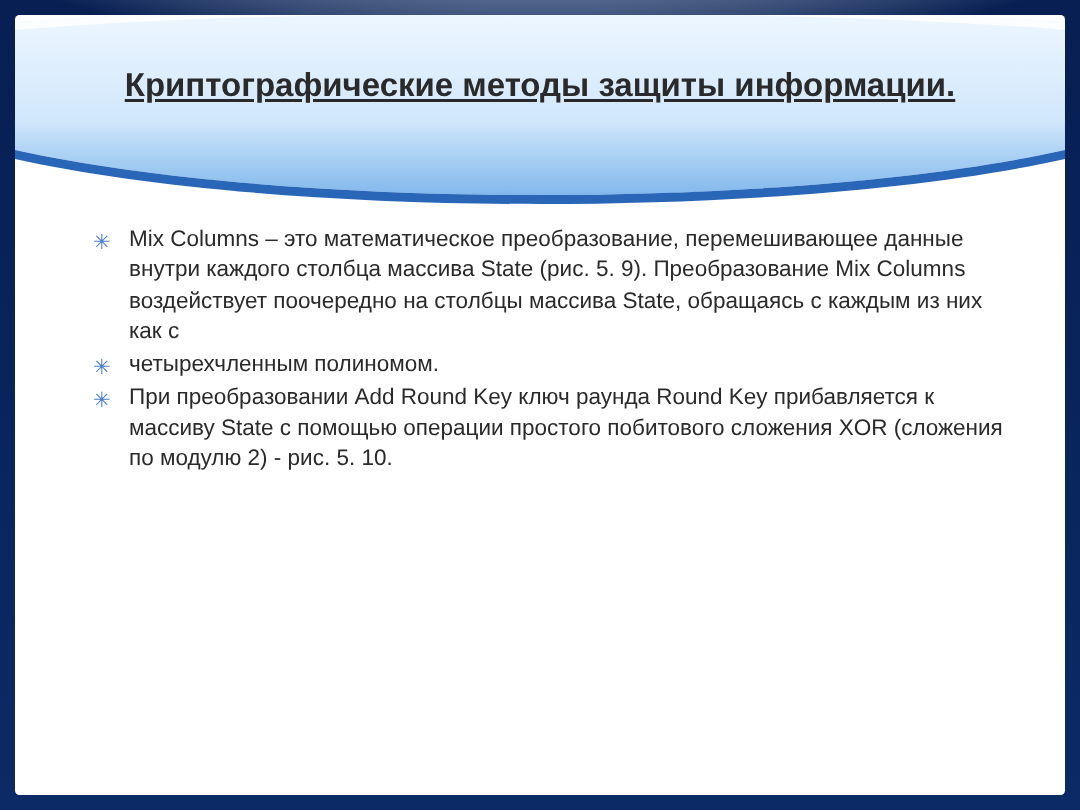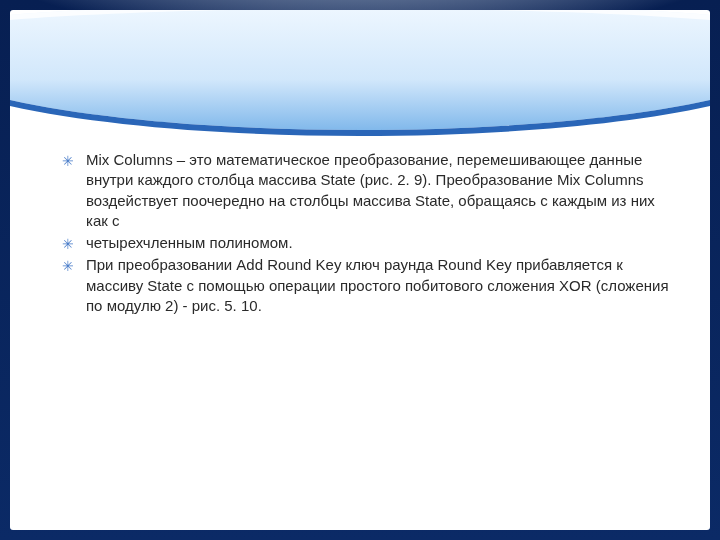--- a/index.html
+++ b/index.html
@@ -95,23 +95,24 @@
         </linearGradient>
       </defs>
 
       <path d="M0,5 C180,-10 520,-10 700,5 L700,90 C520,130 180,130 0,90 Z" fill="url(#wg)" opacity="0.95"></path>
 
       <path d="M0,90 C180,130 520,130 700,90 L700,96 C520,136 180,136 0,96 Z" fill="#2a66b8"></path>
 
       <path d="M0,5 C180,-10 520,-10 700,5 L700,10 C520,-5 180,-5 0,10 Z" fill="#ffffff" opacity="0.8"></path>
     </svg>
 
+    <div class="title">Криптографические методы защиты информации.</div>
 
     <div class="content">
       <ul class="bullets">
-        <li>Mix Columns  –  это  математическое  преобразование, перемешивающее данные внутри каждого столбца массива State  (рис. 2. 9).  Преобразование Mix Columns  воздействует  поочередно на  столбцы  массива State, обращаясь  с  каждым  из  них  как  с</li>
+        <li>Mix Columns  –  это  математическое  преобразование, перемешивающее данные внутри каждого столбца массива State  (рис. 5. 9).  Преобразование Mix Columns  воздействует  поочередно на  столбцы  массива State, обращаясь  с  каждым  из  них  как  с</li>
         <li>четырехчленным полиномом.</li>
         <li>При  преобразовании Add Round Key   ключ  раунда Round Key прибавляется к  массиву State  с  помощью  операции  простого  побитового  сложения XOR (сложения  по  модулю 2) -   рис. 5. 10.</li>
       </ul>
     </div>
 
   </div>
 </div>
 
 </body></html>

